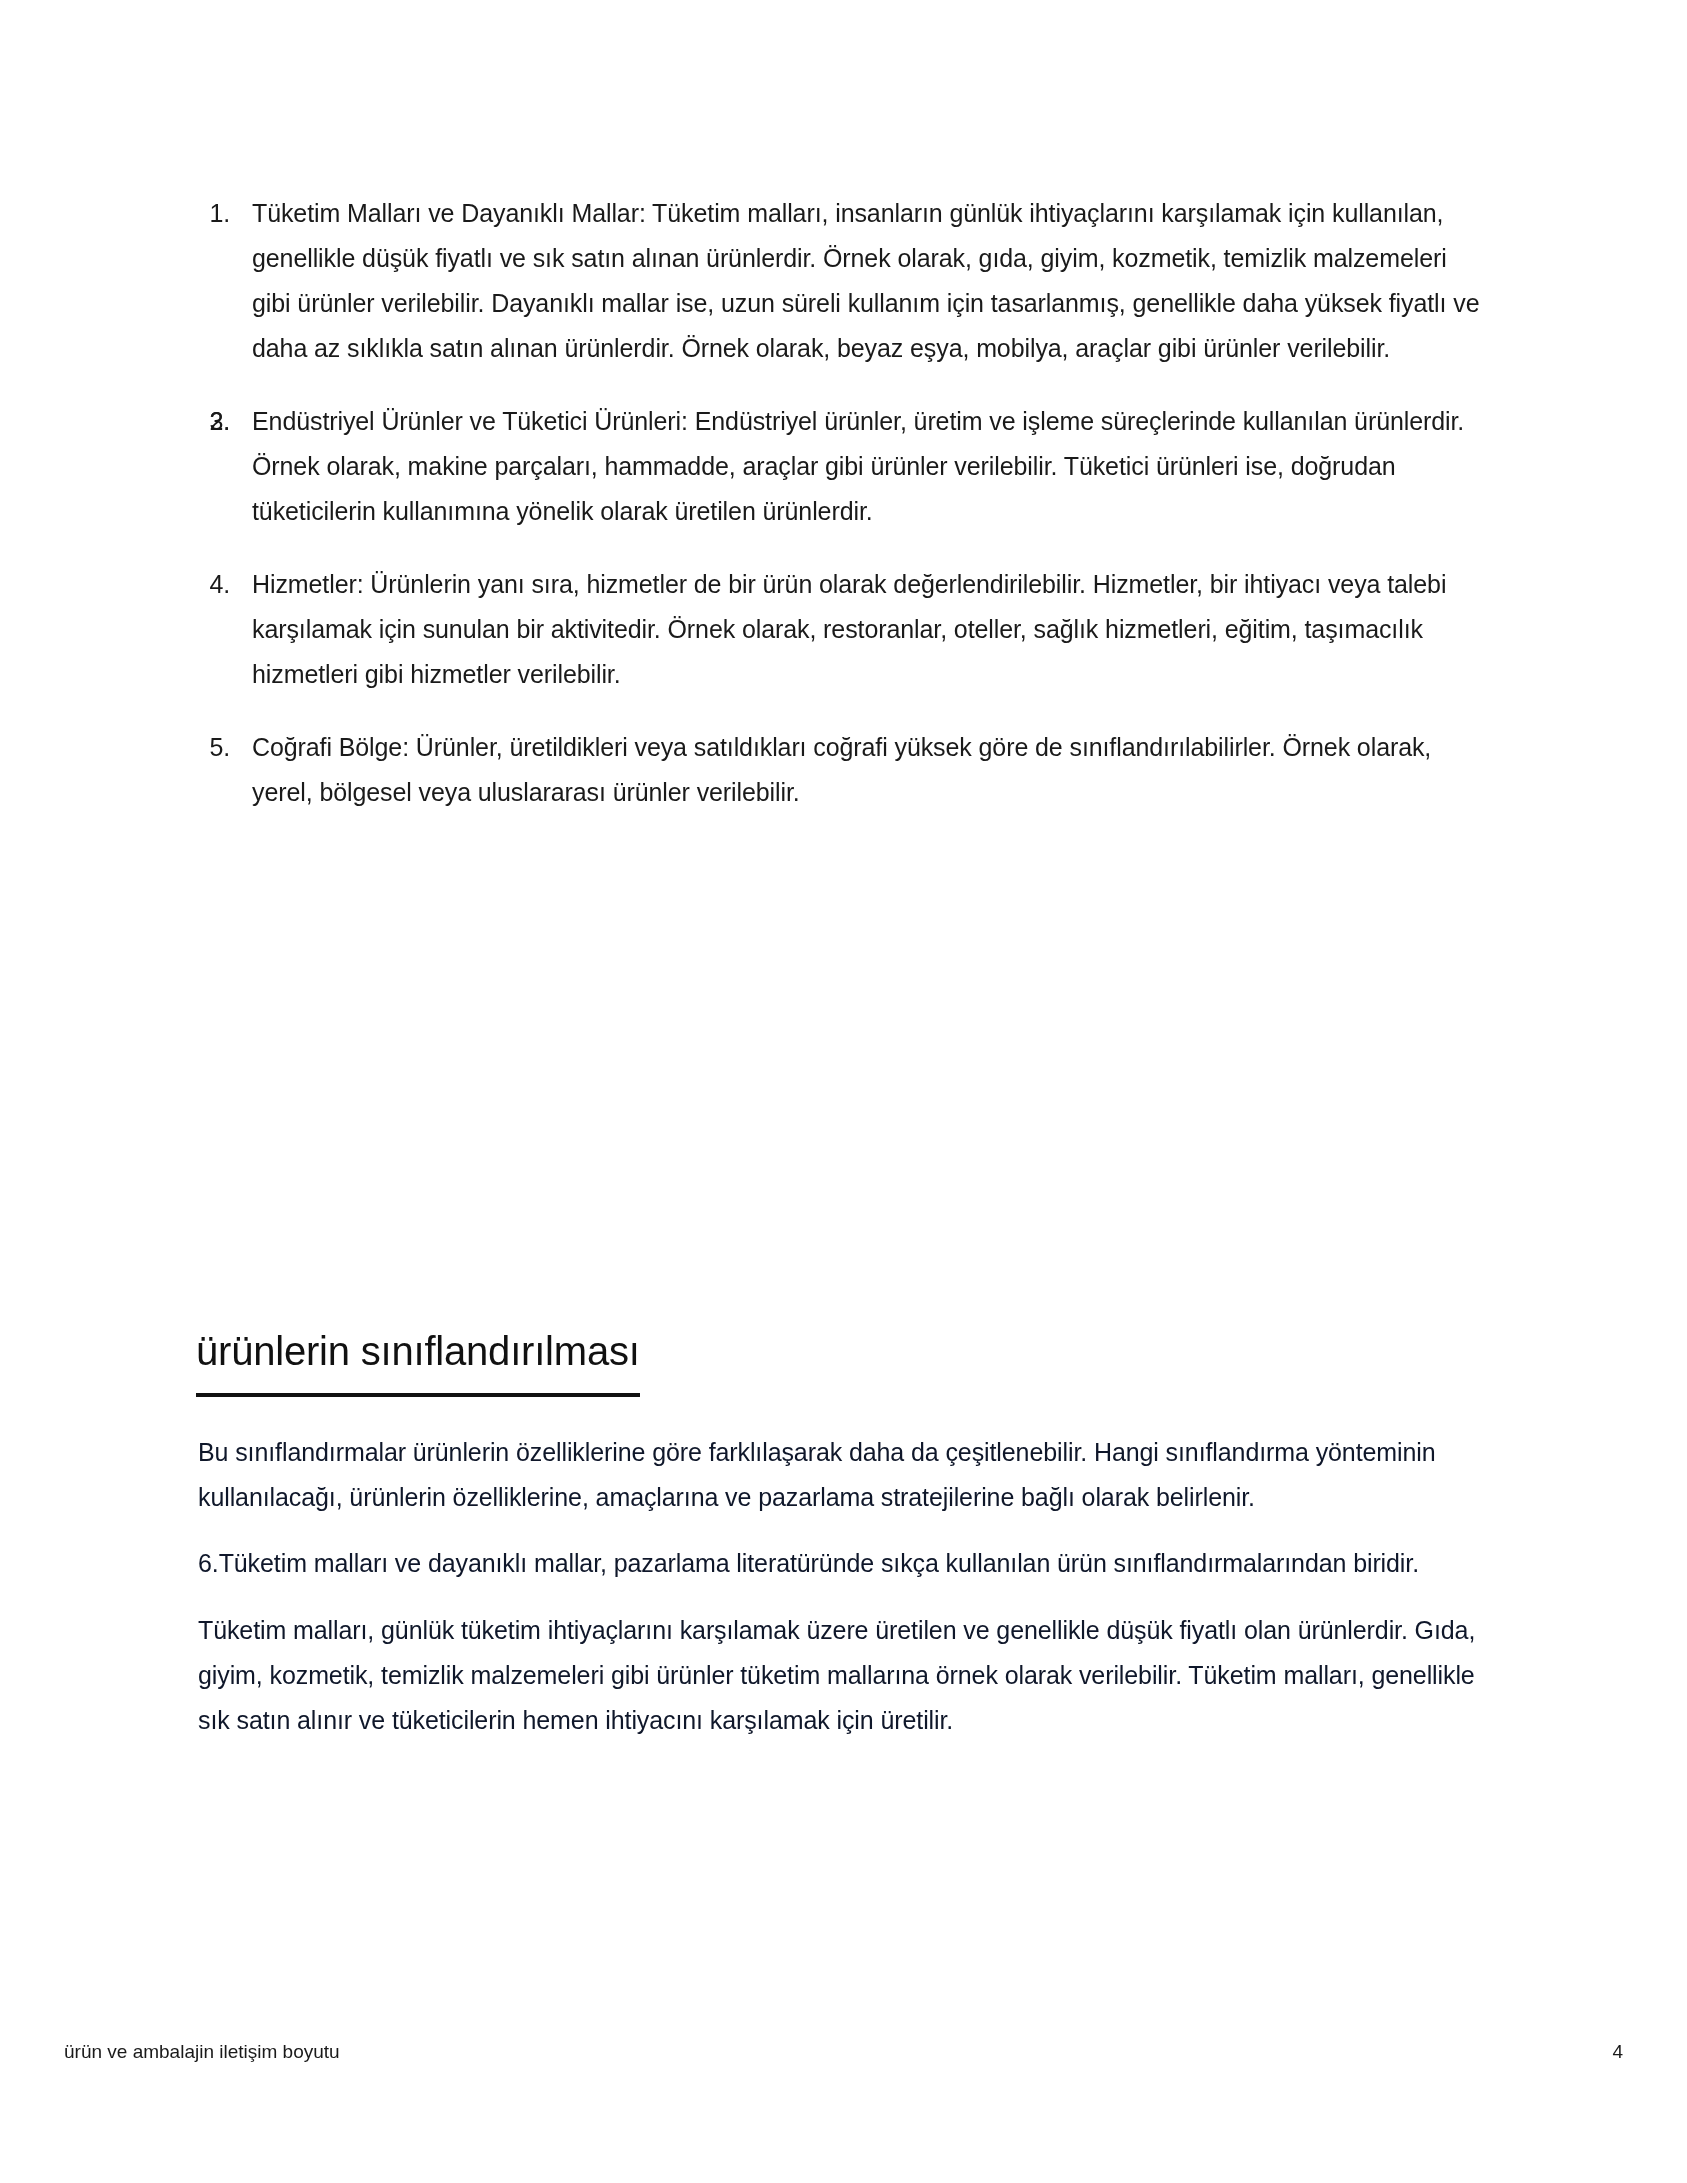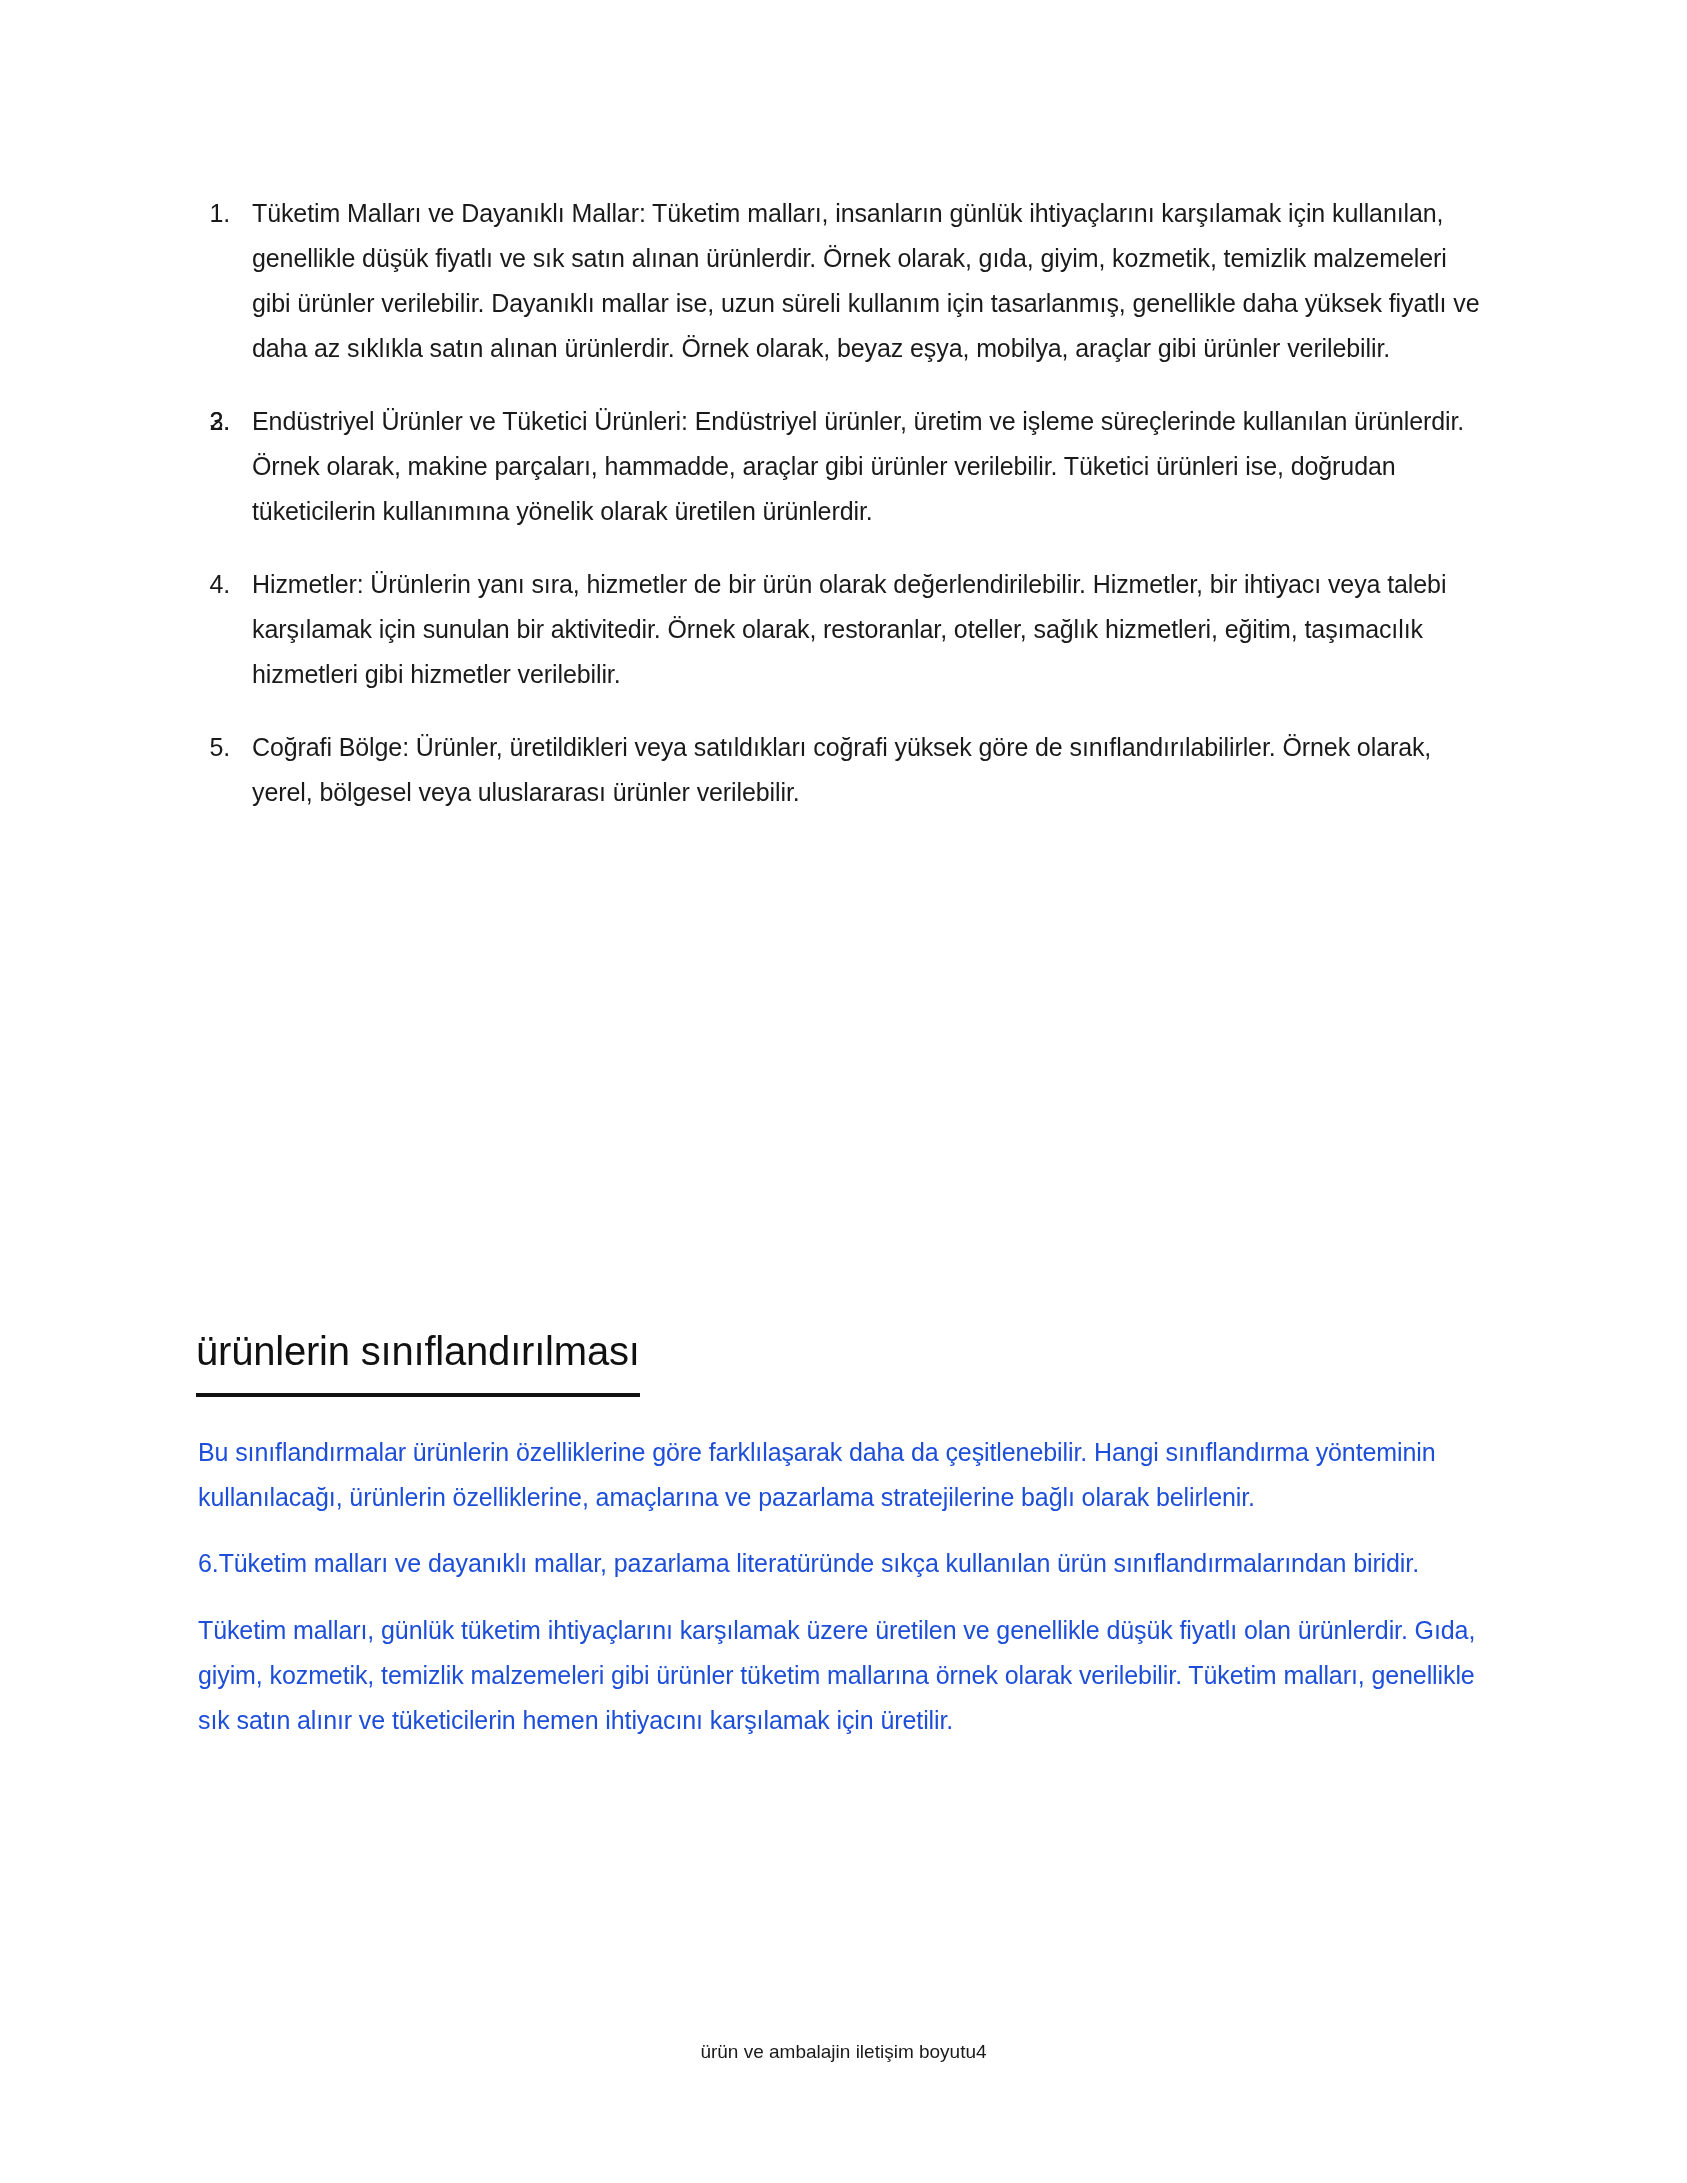--- a/index.html
+++ b/index.html
@@ -69,40 +69,40 @@
   .body-block {
     position: absolute;
     left: 198px;
     top: 1430px;
     width: 1293px;
   }
   .body-block p {
     margin: 0 0 21.4px 0;
     font-size: 25px;
     line-height: 1.80;
-    color: #1d4ed8;
+    color: #0f172a;
     text-align: left;
     letter-spacing: -0.1px;
   }
   .body-block p.tight {
     margin-bottom: 21.4px;
   }
 
   
   .footer {
     position: absolute;
     left: 0;
     right: 0;
     top: 2032px;
     height: 41px;
     padding: 0 64px;
     box-sizing: border-box;
     display: flex;
     align-items: center;
-    justify-content: center;
+    justify-content: space-between;
     font-size: 19px;
     color: #1a1a1a;
     line-height: 1.2;
   }
   .footer .left { text-align: left; }
   .footer .right { text-align: right; }
 </style>
 </head>
 <body>
 

